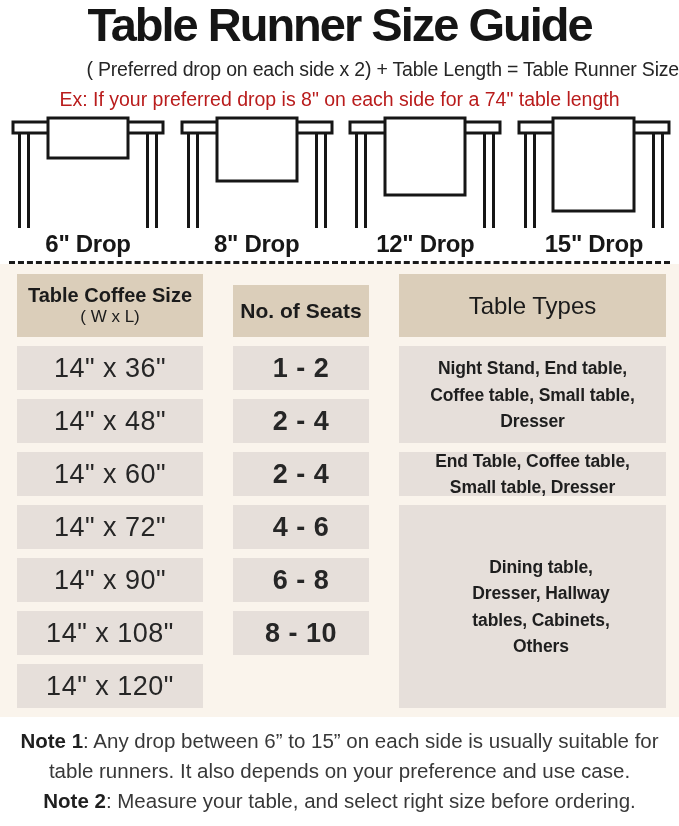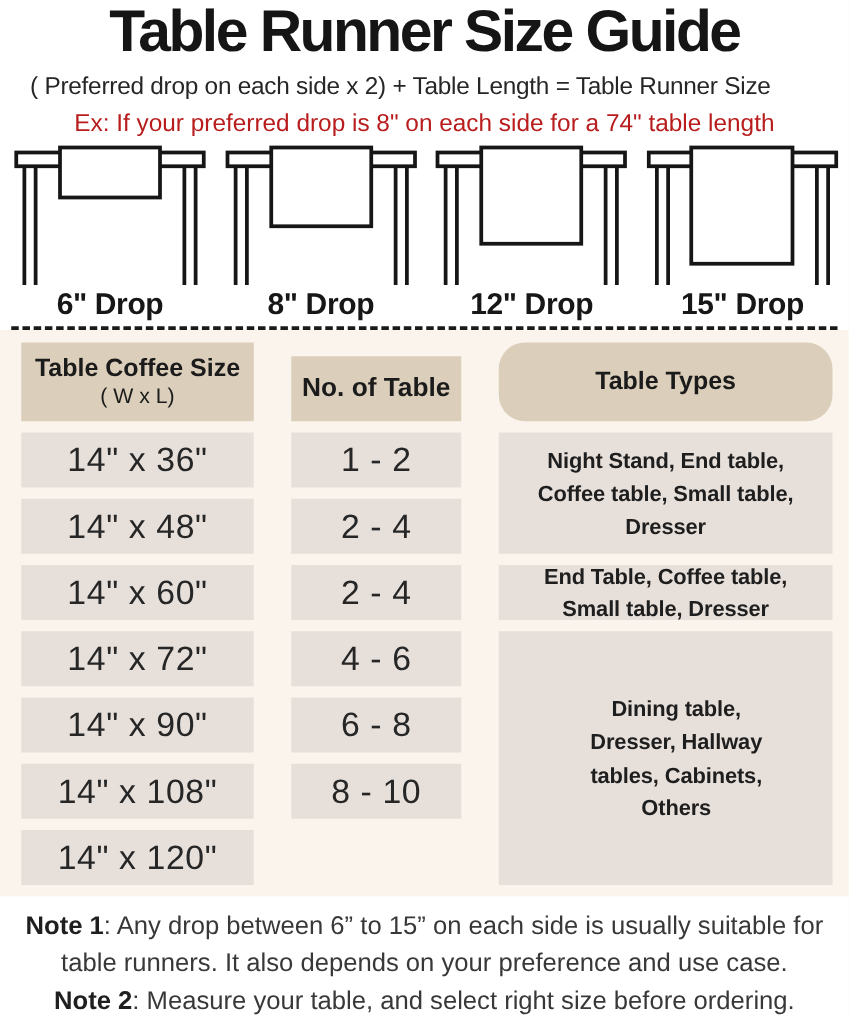--- a/index.html
+++ b/index.html
@@ -25,26 +25,25 @@
     margin-top:1px;
     text-align:center;
     font-size:47px;
     font-weight:800;
     letter-spacing:-2px;
     color:#151515;
     line-height:1.04;
   }
   .formula{
     margin-top:7px;
-    text-align:left;
+    text-align:right;
     font-size:19.5px;
     letter-spacing:-0.2px;
     color:#262626;
     line-height:1.3;
-    padding-left:24px;
   }
   .example{
     text-align:center;
     font-size:19.5px;
     color:#b91c1c;
     line-height:1.38;
   }
   .example.first{margin-top:4px;}
 
   
@@ -96,31 +95,31 @@
     text-align:center;
   }
   .hdr{
     background:var(--header-bg);
     color:#1b1b1b;
   }
   .hdr-size{grid-column:1;grid-row:1;}
   .hdr-size .main{font-size:20px;font-weight:700;line-height:1.2;}
   .hdr-size .sub{font-size:17px;font-weight:400;line-height:1.2;}
   .hdr-seats{grid-column:2;grid-row:1;height:52px;align-self:end;font-size:21px;font-weight:700;}
-  .hdr-types{grid-column:3;grid-row:1;font-size:20px;font-weight:700;border-radius:21px;}
+  .hdr-types{grid-column:3;grid-row:1;font-size:24px;font-weight:400;}
 
   .data{
     background:var(--cell-bg);
     font-size:27px;
     font-weight:400;
     letter-spacing:0.5px;
     color:#262626;
   }
   .col-size{grid-column:1;}
-  .col-seats{grid-column:2;}
+  .col-seats{grid-column:2;font-weight:bold;}
   .type-cell{
     grid-column:3;
     background:var(--cell-bg);
     font-size:17.5px;
     font-weight:700;
     letter-spacing:-0.1px;
     line-height:1.5;
     color:#1e1e1e;
   }
   .type-cell p{margin:0 auto;}
@@ -207,21 +206,21 @@
 
   <div class="divider"></div>
 
   <div class="band">
     <div class="size-grid">
 
       <div class="cell hdr hdr-size">
         <div class="main">Table Coffee Size</div>
         <div class="sub">( W x L)</div>
       </div>
-      <div class="cell hdr hdr-seats">No. of Table</div>
+      <div class="cell hdr hdr-seats">No. of Seats</div>
       <div class="cell hdr hdr-types">Table Types</div>
 
       <div class="cell data col-size r1">14" x 36"</div>
       <div class="cell data col-seats r1">1 - 2</div>
 
       <div class="cell data col-size r2">14" x 48"</div>
       <div class="cell data col-seats r2">2 - 4</div>
 
       <div class="cell data col-size r3">14" x 60"</div>
       <div class="cell data col-seats r3">2 - 4</div>

